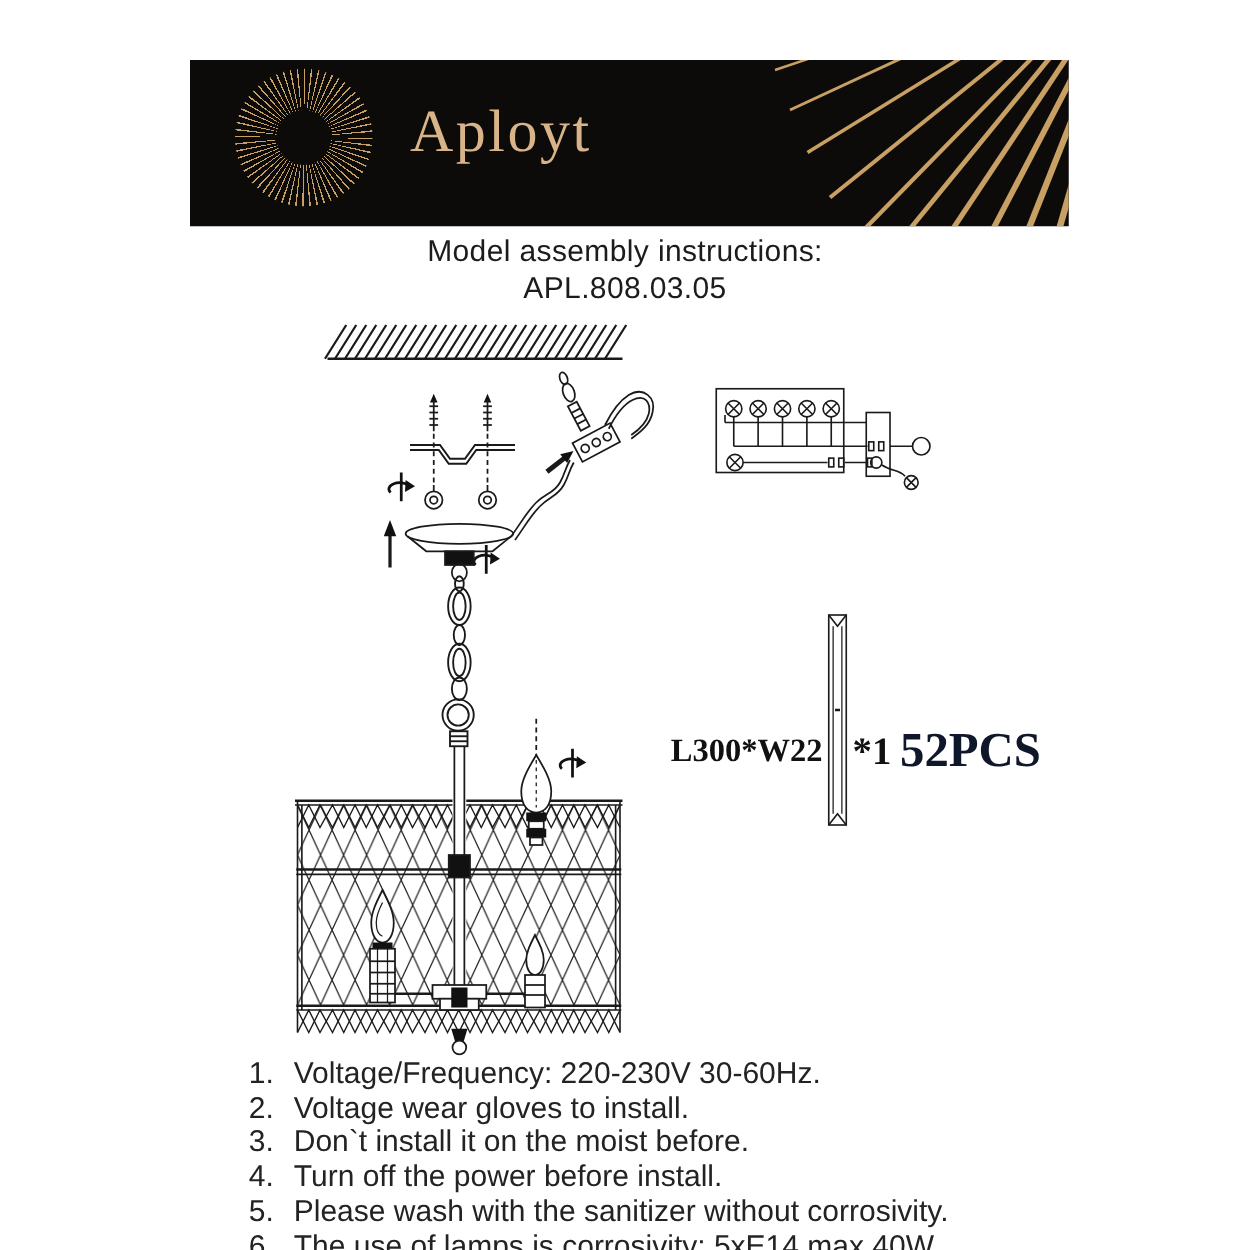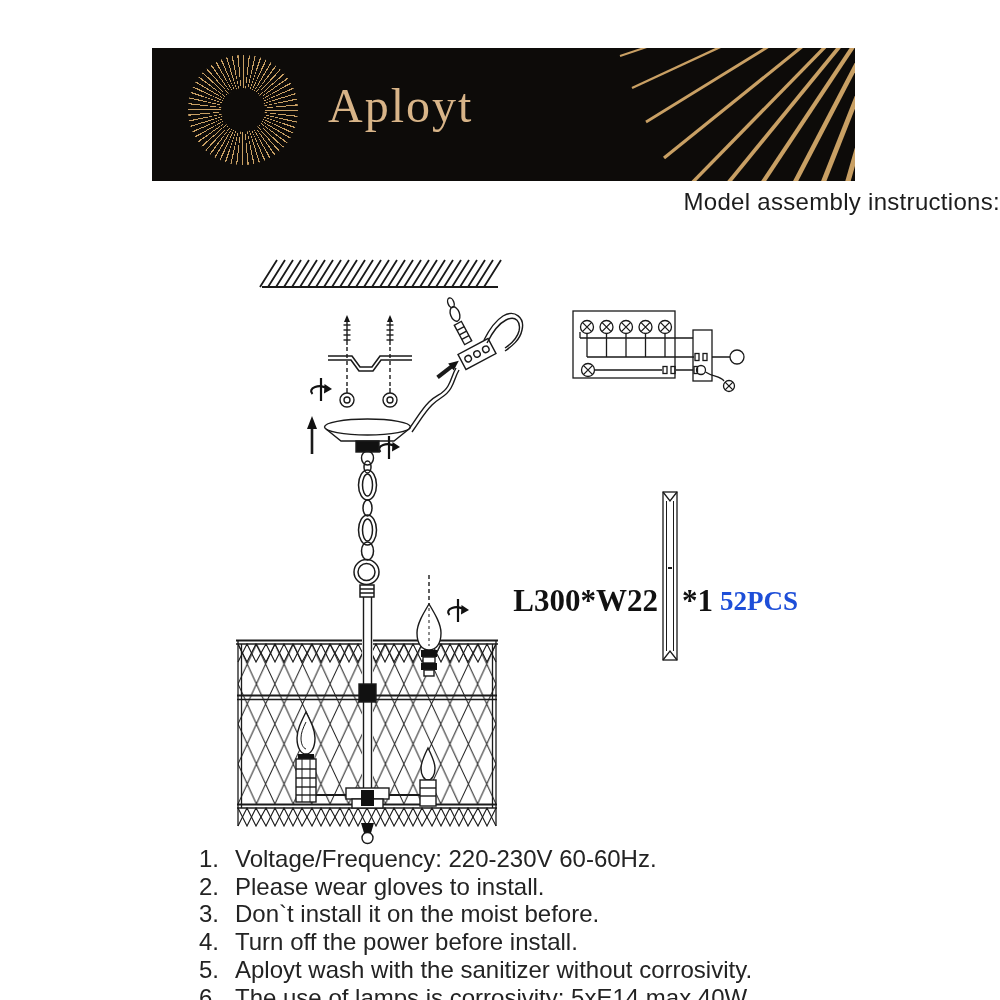--- a/index.html
+++ b/index.html
@@ -9,31 +9,31 @@
   
   .banner{position:absolute;left:152px;top:0;width:703px;height:133px;background:#0d0b09;overflow:hidden;}
   .sunburst{position:absolute;left:36px;top:7px;width:110px;height:110px;border-radius:50%;
             background:repeating-conic-gradient(#c9a064 0deg 1.3deg,#0d0b09 1.3deg 6deg);}
   .sunburst-core{position:absolute;left:33px;top:33px;width:44px;height:44px;border-radius:50%;background:#0d0b09;}
   .brand{position:absolute;left:176px;top:32px;font-family:"Liberation Serif",serif;
          font-size:48px;line-height:52px;color:#d8b488;letter-spacing:2px;font-weight:400;}
   .rays{position:absolute;right:0;top:0;width:703px;height:133px;}
 
   
-  .title-block{position:absolute;left:0;top:139px;width:1000px;text-align:right;}
+  .title-block{position:absolute;left:0;top:139px;width:1000px;text-align:center;}
   .title-line{font-size:24px;line-height:29px;color:#1c1c1c;letter-spacing:.3px;}
 
   
   .diagram{position:absolute;left:0;top:200px;width:1000px;height:620px;}
   .crystal-size{position:absolute;left:470px;top:536px;width:188px;text-align:right;
-        font-family:"Liberation Serif",serif;font-weight:bold;font-size:31px;line-height:34px;color:#111;}
+        font-family:"Liberation Serif",serif;font-weight:bold;font-size:26px;line-height:34px;color:#111;}
   .crystal-count{position:absolute;left:682px;top:536px;
         font-family:"Liberation Serif",serif;font-weight:bold;font-size:31px;line-height:34px;color:#111;}
   .crystal-qty{position:absolute;left:720px;top:536px;
-        font-family:"Liberation Serif",serif;font-weight:bold;font-size:27px;line-height:34px;color:#1d4ed8;}
+        font-family:"Liberation Serif",serif;font-weight:bold;font-size:39px;line-height:34px;color:#0f172a;}
 
   
   .instructions{position:absolute;left:199px;top:797px;width:760px;}
   .instr-row{display:flex;font-size:24px;line-height:27.7px;color:#232323;}
   .instr-num{flex:0 0 36px;}
   .instr-text{flex:1;}
 </style>
 </head>
 <body>
 
@@ -55,20 +55,21 @@
         <line x1="760" y1="-90" x2="607" y2="140" stroke-width="4.2"></line>
         <line x1="760" y1="-90" x2="640" y2="140" stroke-width="4.6"></line>
         <line x1="760" y1="-90" x2="669" y2="140" stroke-width="5"></line>
         <line x1="760" y1="-90" x2="694" y2="140" stroke-width="5.2"></line>
       </g>
     </svg>
   </div>
 
   <div class="title-block">
     <div class="title-line">Model assembly instructions:</div>
+    <div class="title-line">APL.808.03.05</div>
   </div>
 
   <svg class="diagram" viewBox="0 200 1000 620">
     <defs>
       <pattern id="mesh" x="238" y="596" width="18.43" height="40" patternUnits="userSpaceOnUse">
         <path d="M0 0 L18.43 40 M18.43 0 L0 40" stroke="#222" stroke-width="1" fill="none"></path>
       </pattern>
       <g id="rot">
         <line x1="0" y1="-14" x2="0" y2="9" stroke="#111" stroke-width="2.2"></line>
         <path d="M -8.5 2 A 8.5 5 0 1 1 6 -3.5" fill="none" stroke="#111" stroke-width="2.2"></path>
@@ -275,37 +276,37 @@
     </g>
   </svg>
 
   <span class="crystal-size">L300*W22</span>
   <span class="crystal-count">*1</span>
   <span class="crystal-qty">52PCS</span>
 
   <div class="instructions">
     <div class="instr-row">
       <span class="instr-num">1.</span>
-      <span class="instr-text">Voltage/Frequency: 220-230V 60-60Hz.</span>
+      <span class="instr-text">Voltage/Frequency: 220-230V 30-60Hz.</span>
     </div>
     <div class="instr-row">
       <span class="instr-num">2.</span>
-      <span class="instr-text">Please wear gloves to install.</span>
+      <span class="instr-text">Voltage wear gloves to install.</span>
     </div>
     <div class="instr-row">
       <span class="instr-num">3.</span>
       <span class="instr-text">Don`t install it on the moist before.</span>
     </div>
     <div class="instr-row">
       <span class="instr-num">4.</span>
       <span class="instr-text">Turn off the power before install.</span>
     </div>
     <div class="instr-row">
       <span class="instr-num">5.</span>
-      <span class="instr-text">Aployt wash with the sanitizer without corrosivity.</span>
+      <span class="instr-text">Please wash with the sanitizer without corrosivity.</span>
     </div>
     <div class="instr-row">
       <span class="instr-num">6.</span>
       <span class="instr-text">The use of lamps is corrosivity: 5xE14 max 40W.</span>
     </div>
   </div>
 
 </div>
 
 </body></html>

